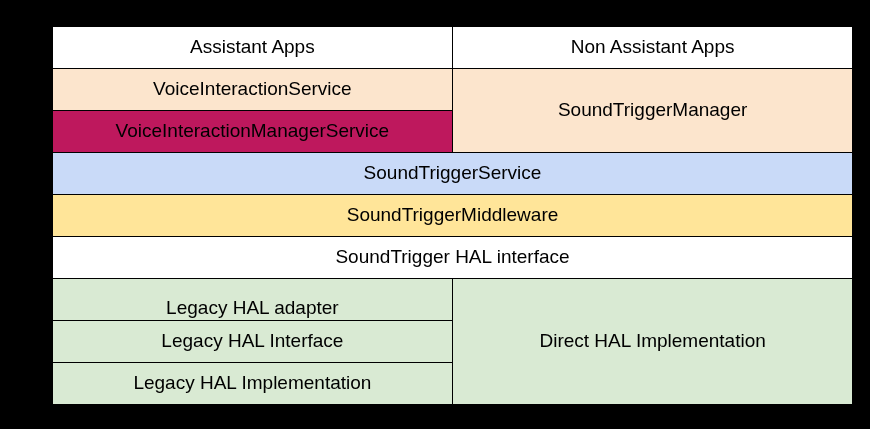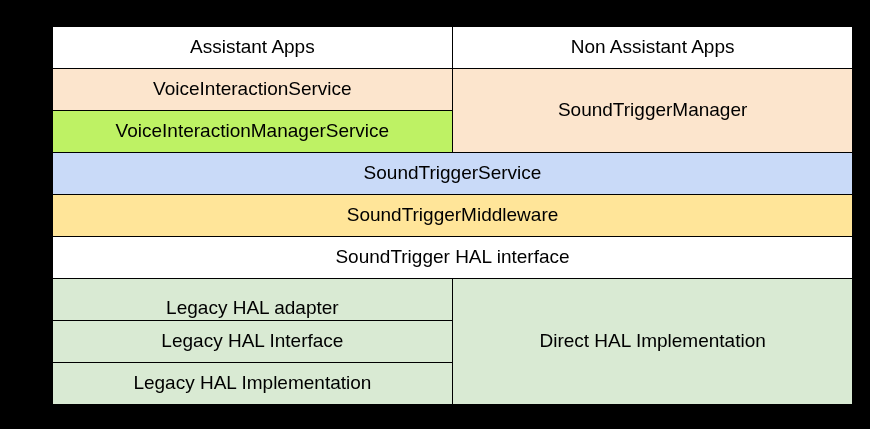--- a/index.html
+++ b/index.html
@@ -64,21 +64,21 @@
   </div>
 
   <div class="cell pos-r1c2" style="background-color: rgb(255, 255, 255);">
     <span>Non Assistant Apps</span>
   </div>
 
   <div class="cell pos-r23c2" style="background-color: rgb(252, 229, 205);">
     <span>SoundTriggerManager</span>
   </div>
 
-  <div class="cell pos-r3c1" style="background-color: #bef264; justify-content: center;">
+  <div class="cell pos-r3c1" style="background-color: #be185d; justify-content: center;">
     <span>VoiceInteractionManagerService</span>
   </div>
 
   <div class="cell pos-r4" style="background-color: rgb(201, 218, 248);">
     <span>SoundTriggerService</span>
   </div>
 
   <div class="cell pos-r5" style="background-color: rgb(255, 229, 153);">
     <span>SoundTriggerMiddleware</span>
   </div>

